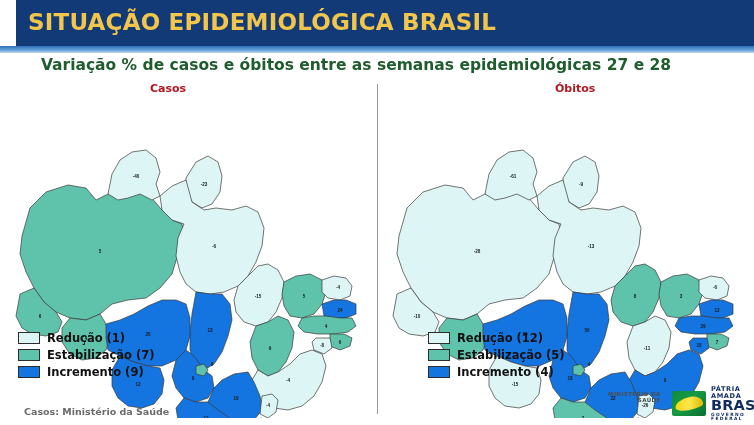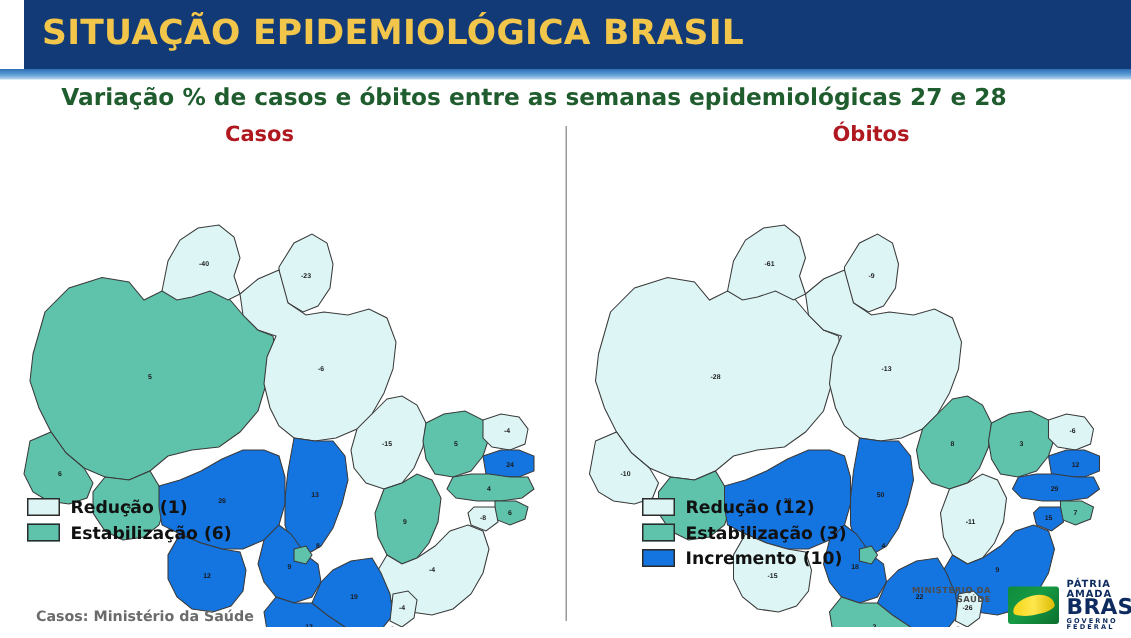--- a/index.html
+++ b/index.html
@@ -46,21 +46,21 @@
   .panel-left{left:0;width:377px;}
   .panel-right{left:377px;width:377px;padding-left:36px;}
 
   .divider{
     position:absolute;left:377px;top:84px;width:1px;height:330px;
     background:#9a9a9a;
   }
 
   .panel-label{
     position:absolute;top:2px;
-    font-size:14px;font-weight:bold;
+    font-size:11px;font-weight:bold;
     color:#b01820;
     font-family:"DejaVu Sans", sans-serif;
   }
   .label-casos{left:150px;}
   .label-obitos{left:178px;}
 
   
   .mapwrap{position:absolute;top:8px;left:0;width:377px;height:330px;}
   svg.brmap{display:block;}
   svg.brmap path{stroke:#3a3a3a;stroke-width:.7;}
@@ -261,35 +261,39 @@
     </div>
   </div>
 
   <div class="legend legend-left" id="legend-left">
       <div class="legend-row">
         <span class="swatch" style="background: rgb(221, 245, 245);"></span>
         <span class="legend-text">Redução (1)</span>
       </div>
       <div class="legend-row">
         <span class="swatch" style="background: rgb(95, 195, 171);"></span>
-        <span class="legend-text">Estabilização (6)</span>
+        <span class="legend-text">Estabilização (7)</span>
+      </div>
+      <div class="legend-row">
+        <span class="swatch" style="background: rgb(20, 116, 224);"></span>
+        <span class="legend-text">Incremento (9)</span>
       </div>
     </div>
   <div class="legend legend-right" id="legend-right">
       <div class="legend-row">
         <span class="swatch" style="background: rgb(221, 245, 245);"></span>
         <span class="legend-text">Redução (12)</span>
       </div>
       <div class="legend-row">
         <span class="swatch" style="background: rgb(95, 195, 171);"></span>
-        <span class="legend-text">Estabilização (3)</span>
+        <span class="legend-text">Estabilização (5)</span>
       </div>
       <div class="legend-row">
         <span class="swatch" style="background: rgb(20, 116, 224);"></span>
-        <span class="legend-text">Incremento (10)</span>
+        <span class="legend-text">Incremento (4)</span>
       </div>
     </div>
 
   <div class="source">Casos: Ministério da Saúde</div>
 
   <div class="logo-ms">
     <div>MINISTÉRIO DA</div>
     <div>SAÚDE</div>
   </div>
   <div class="logo-gov">

